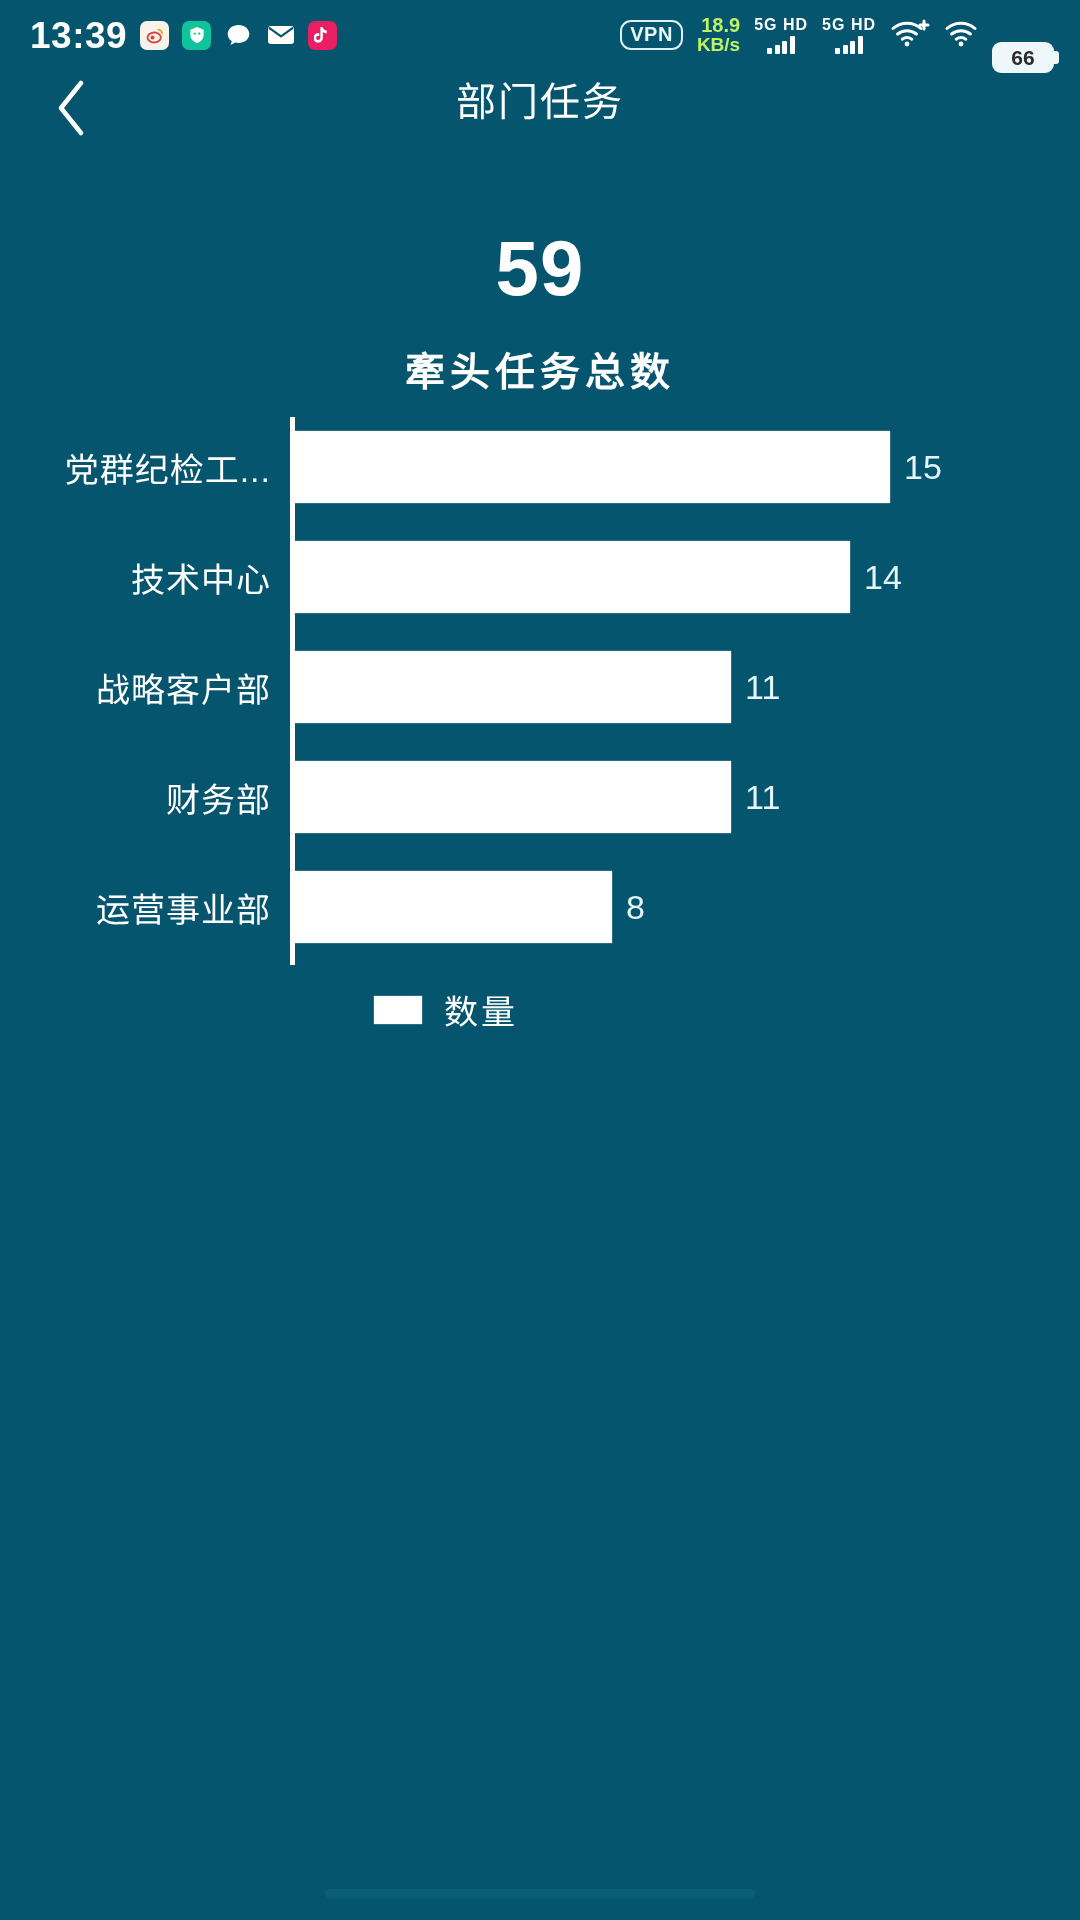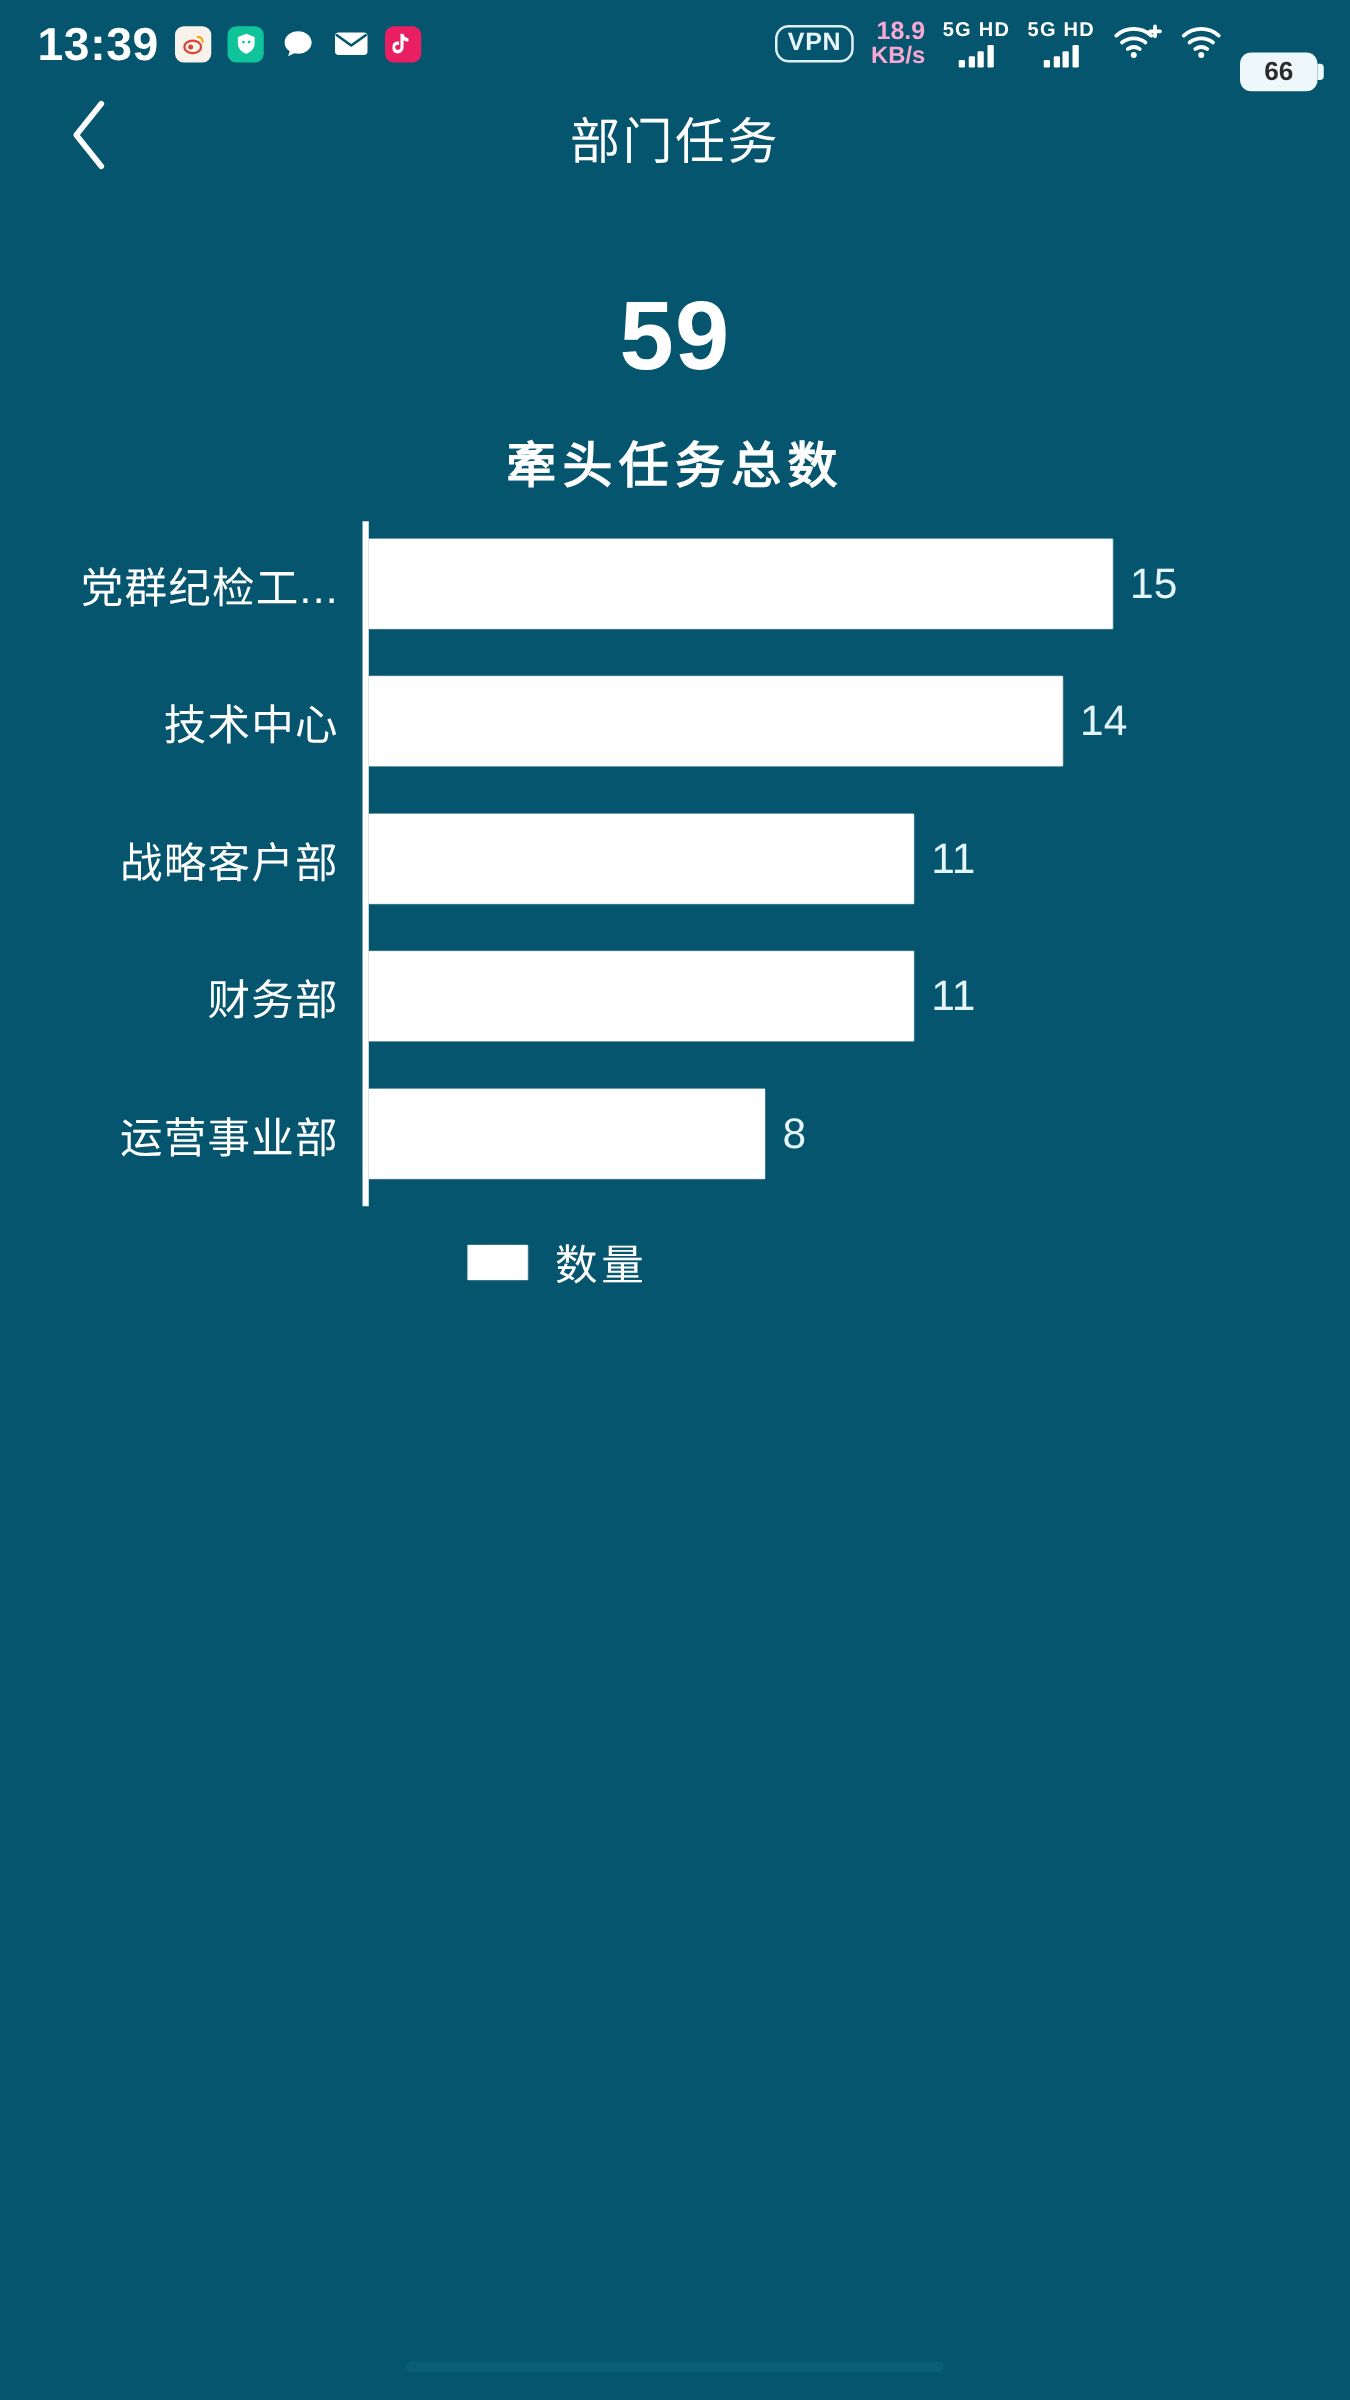--- a/index.html
+++ b/index.html
@@ -44,21 +44,21 @@
   .badge-mail  { background:transparent; }
   .badge-dy    { background:#e91e63; color:#ffffff; font-size:11px; font-weight:bold; }
 
   .vpn-box {
     border:2.4px solid #dff1f4; border-radius:11px;
     padding:2px 8px 3px; font-size:20px; font-weight:700;
     letter-spacing:0.5px; color:#eaf7fa; line-height:1.05;
   }
   .netspeed {
     font-size:20px; font-weight:700; line-height:0.96;
-    text-align:right; color:#f9a8d4;
+    text-align:right; color:#bef264;
   }
   .netspeed .sp-unit { font-size:19px; }
 
   .sig-group { display:flex; flex-direction:column; align-items:center; gap:2px; }
   .sig-label { font-size:16px; font-weight:700; letter-spacing:1px; color:#ffffff; line-height:1; }
   .sig-bars { display:flex; align-items:flex-end; gap:2.5px; height:19px; }
   .sig-bars i { display:block; width:5px; background:#ffffff; border-radius:1px; }
   .sig-bars i:nth-child(1){ height:6px; }
   .sig-bars i:nth-child(2){ height:9px; }
   .sig-bars i:nth-child(3){ height:13px; }
@@ -75,21 +75,21 @@
     border-radius:0 3px 3px 0;
   }
   .battery span {
     font-size:21px; font-weight:700; color:#2b2b2b; line-height:1;
   }
 
   
   #nav-bar {
     position:absolute; top:70px; left:0;
     width:1080px; height:80px;
-    display:flex; align-items:center;
+    display:flex; align-items:flex-start;
   }
   #back-button {
     position:absolute; left:40px; top:50%;
     transform:translateY(-50%);
     width:64px; height:64px;
     display:flex; align-items:center; justify-content:center;
     cursor:pointer;
   }
   #page-title {
     width:100%; text-align:center;

